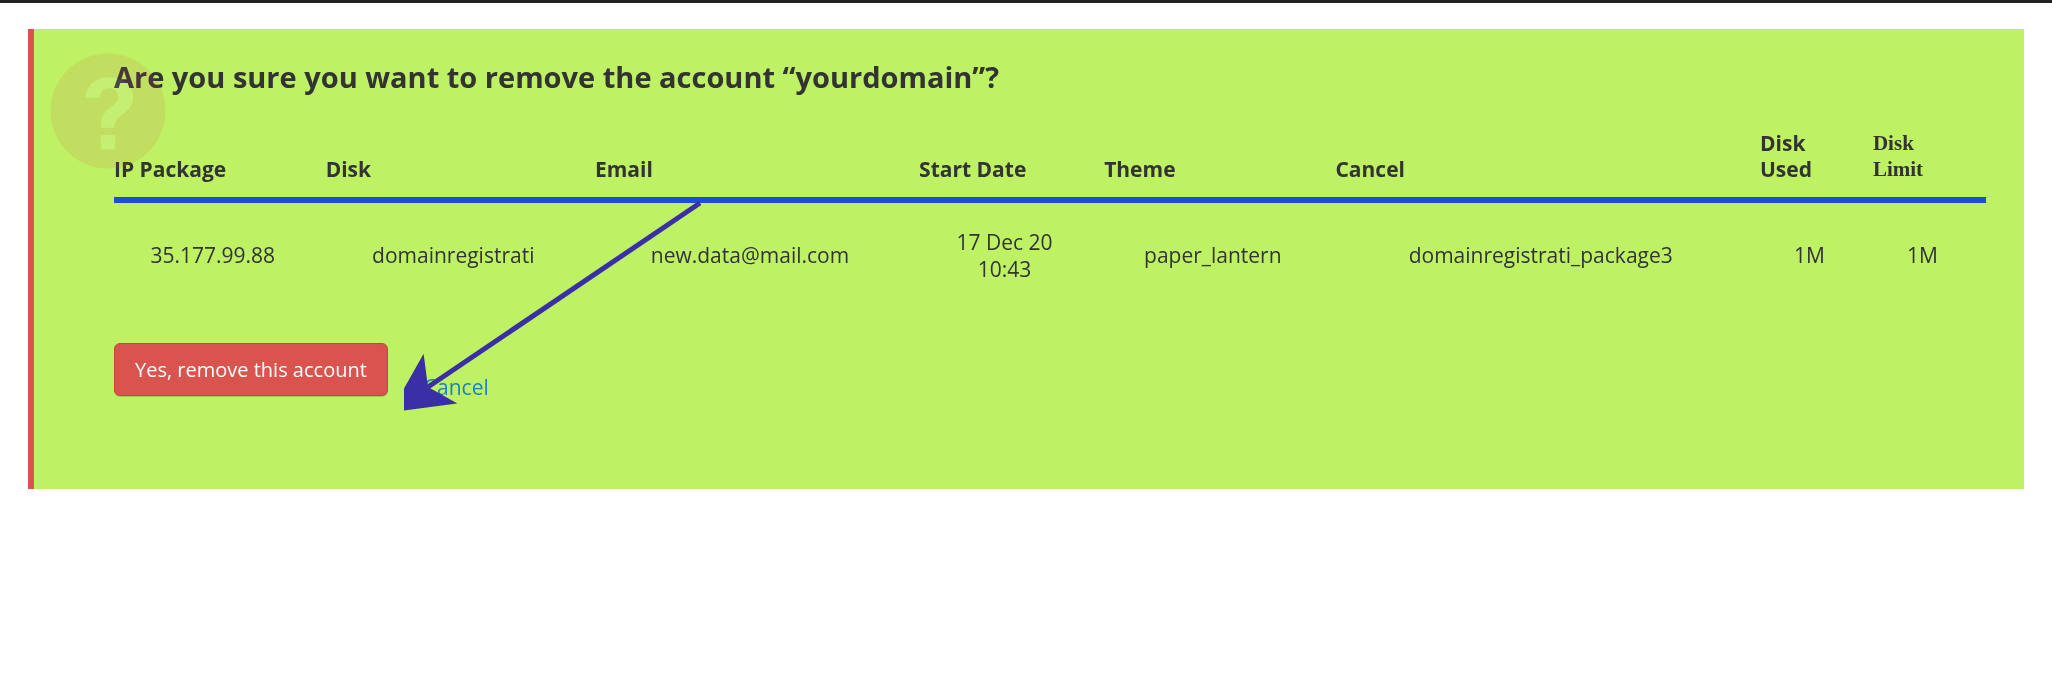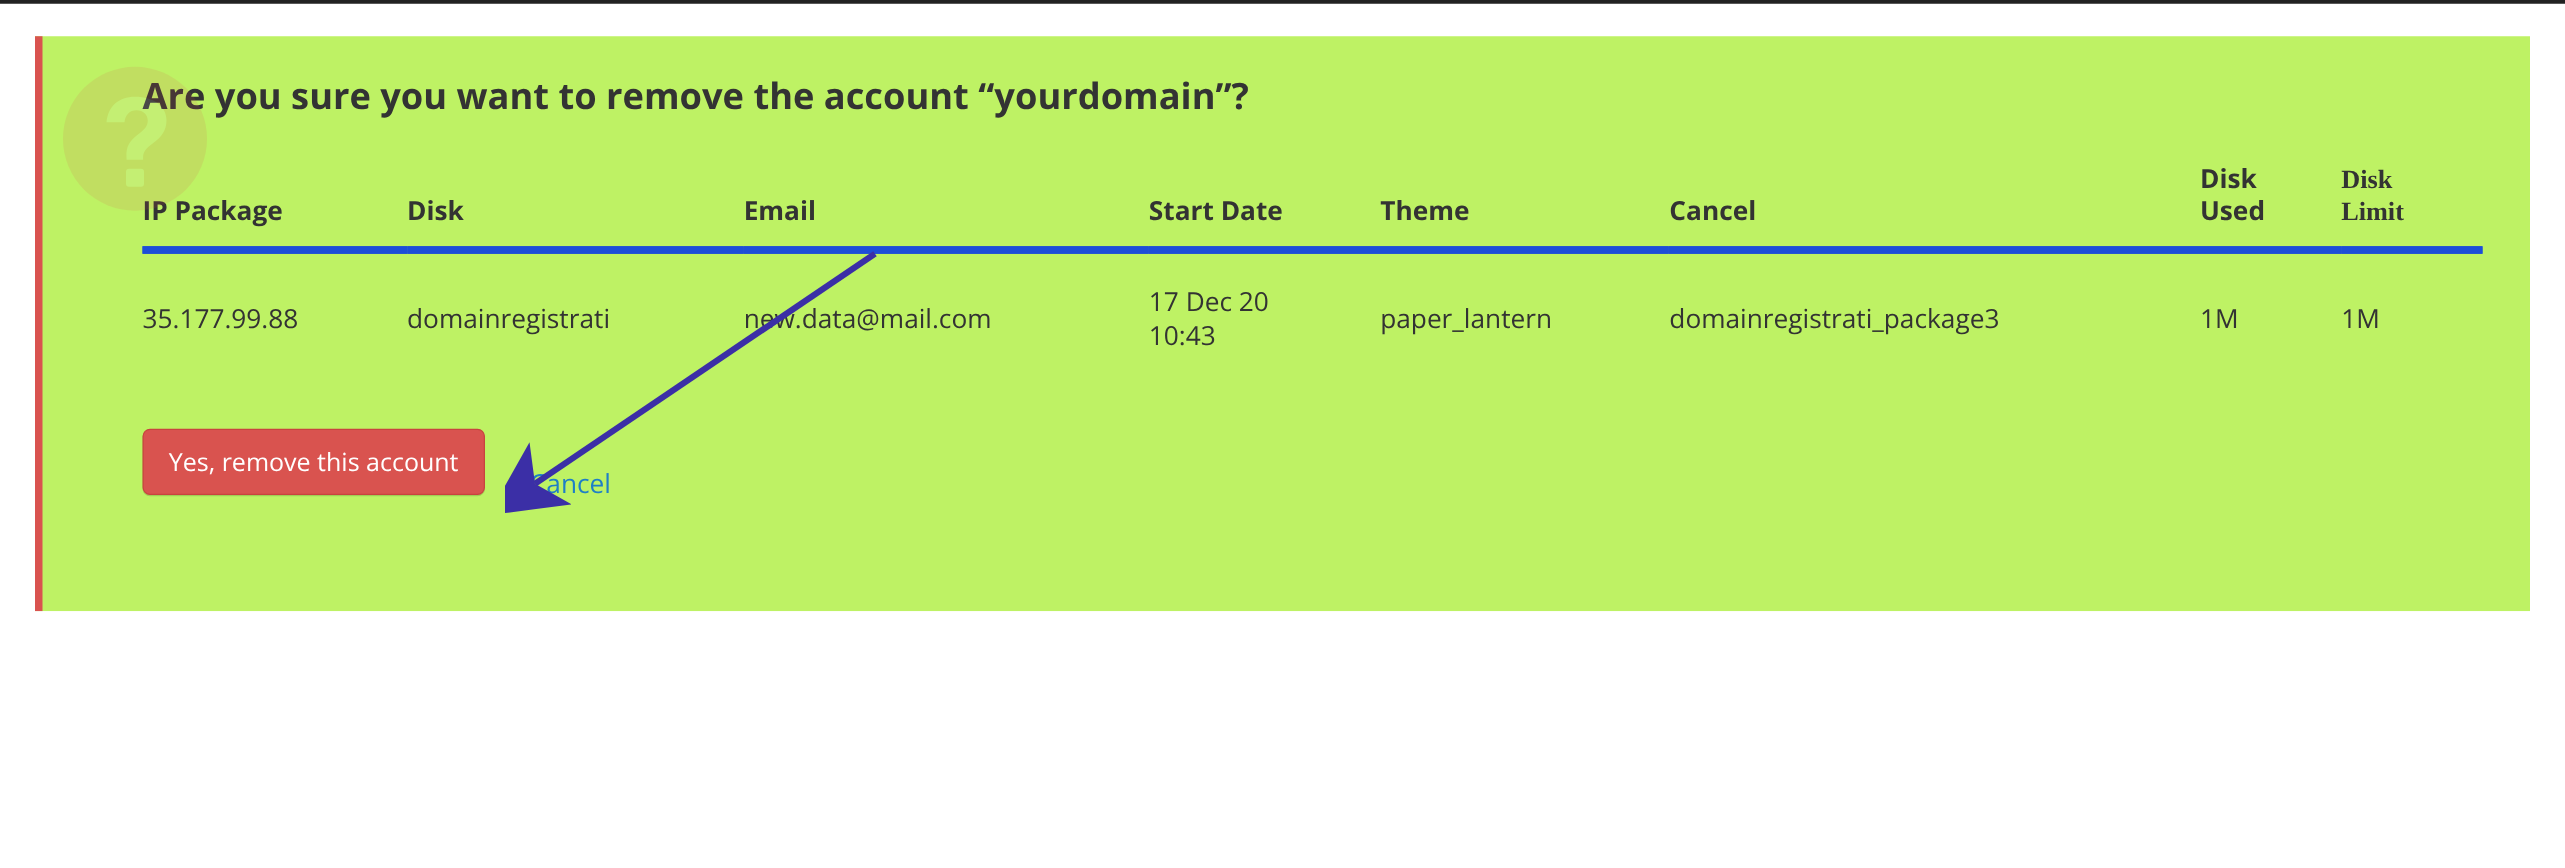--- a/index.html
+++ b/index.html
@@ -55,21 +55,21 @@
       text-align: left;
       font-weight: 700;
       font-size: 21px;
       color: #333333;
       padding: 14px 14px 14px 0;
       border-bottom: 6px solid #1d4ed8;
       vertical-align: bottom;
       line-height: 1.25;
     }
     .data-table td {
-      text-align: left;
+      text-align: center;
       font-weight: 400;
       font-size: 21px;
       color: #333333;
       padding: 26px 14px 26px 0;
       vertical-align: middle;
       line-height: 1.3;
       white-space: nowrap;
     }
     .actions-row {
       margin-top: 28px;

